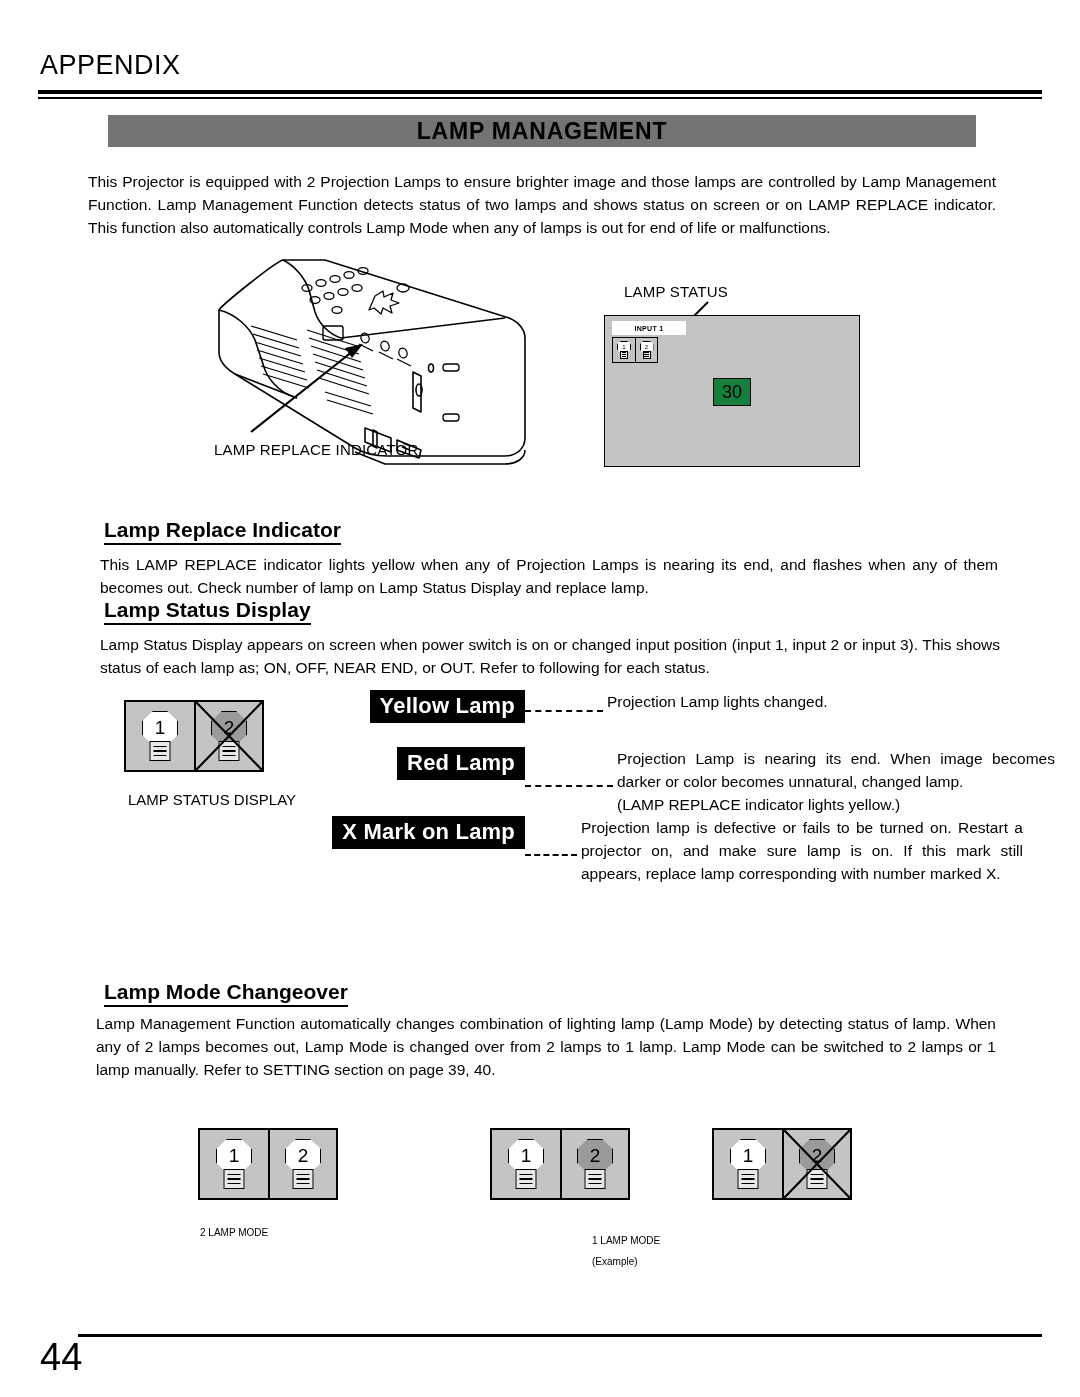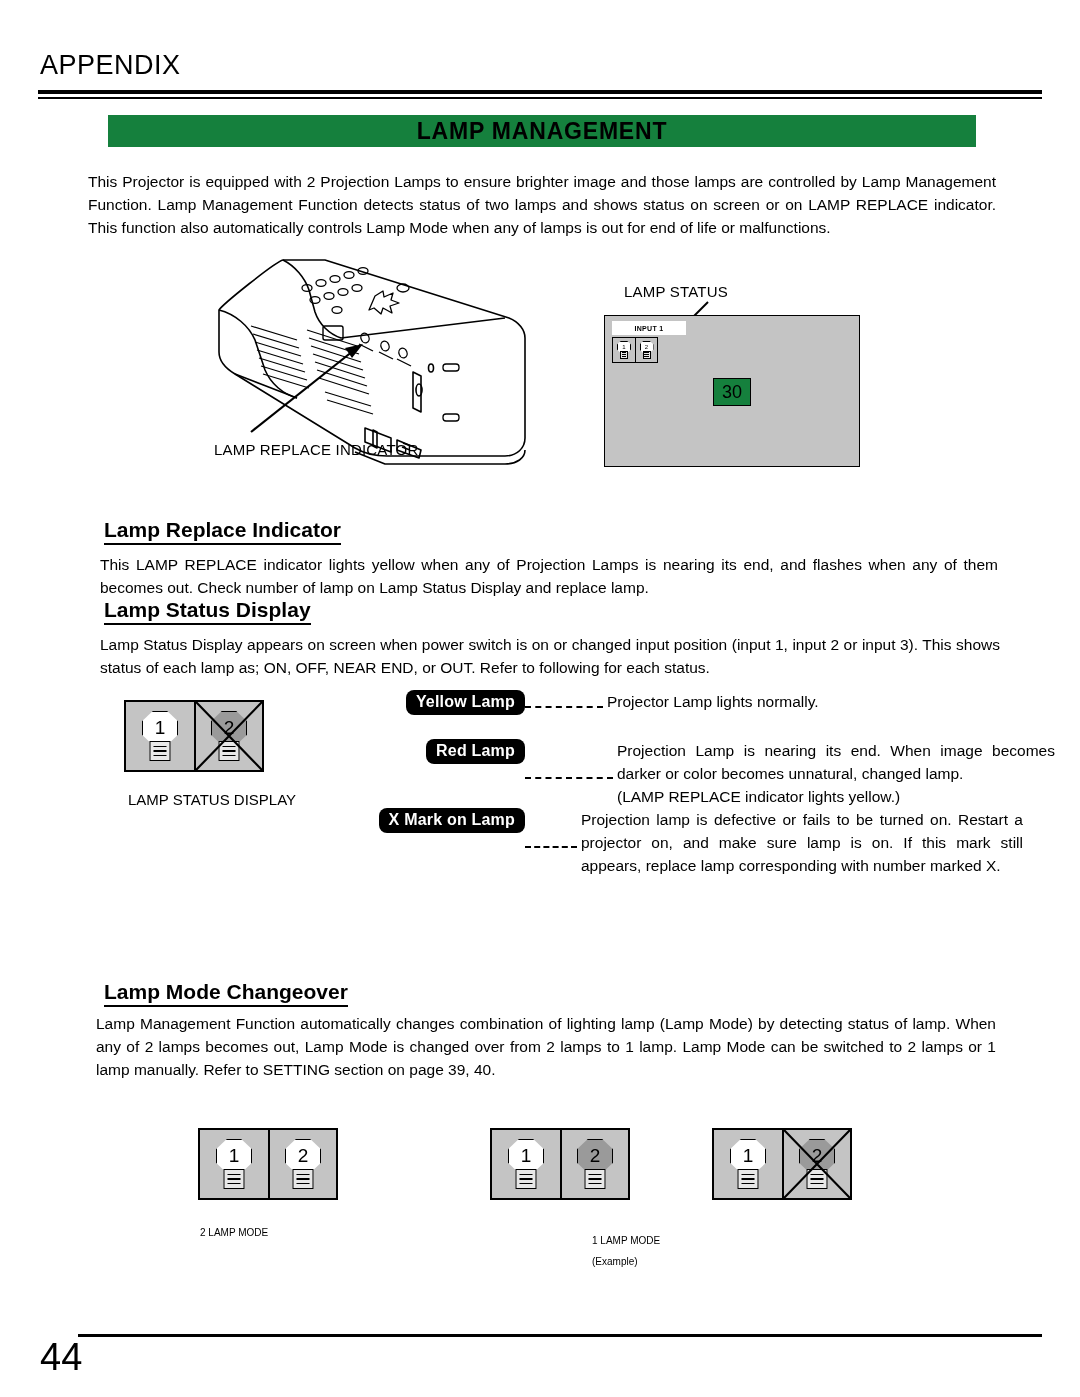--- a/index.html
+++ b/index.html
@@ -40,21 +40,21 @@
     width: 1004px;
     height: 2px;
     background: #000;
   }
   .banner {
     position: absolute;
     left: 108px;
     top: 115px;
     width: 868px;
     height: 32px;
-    background: #15803d;
+    background: #737373;
     display: flex;
     align-items: center;
     justify-content: center;
   }
   .banner-text {
     font-size: 23px;
     font-weight: bold;
     letter-spacing: 0.8px;
   }
 
@@ -239,26 +239,25 @@
     width: 195px;
     flex: 0 0 195px;
     display: flex;
     justify-content: flex-end;
     align-items: center;
     position: relative;
   }
   .tag {
     background: #000000;
     color: #ffffff;
-    font-size: 16px;
+    font-size: 22px;
     font-weight: bold;
     padding: 3px 10px 4px 10px;
     white-space: nowrap;
     letter-spacing: 0.2px;
-    border-radius: 8px;
   }
   .dashes {
     flex: 0 0 auto;
     align-self: center;
     height: 0;
     border-top: 2.2px dashed #000;
     margin-top: 9px;
   }
   .legend-text {
     flex: 1;
@@ -461,21 +460,21 @@
 <div class="lbl-status-display">LAMP STATUS DISPLAY</div>
 
 <div class="legend">
 
   <div class="legend-row" style="margin-bottom:24px">
     <div class="tag-col">
       <span class="tag">Yellow Lamp</span>
     </div>
     <span class="dashes" style="width:78px"></span>
     <div class="legend-text">
-      <div>Projector Lamp lights normally.</div>
+      <div>Projection Lamp lights changed.</div>
     </div>
   </div>
 
 
   <div class="legend-row" style="">
     <div class="tag-col">
       <span class="tag">Red Lamp</span>
     </div>
     <span class="dashes" style="width:88px"></span>
     <div class="legend-text">

